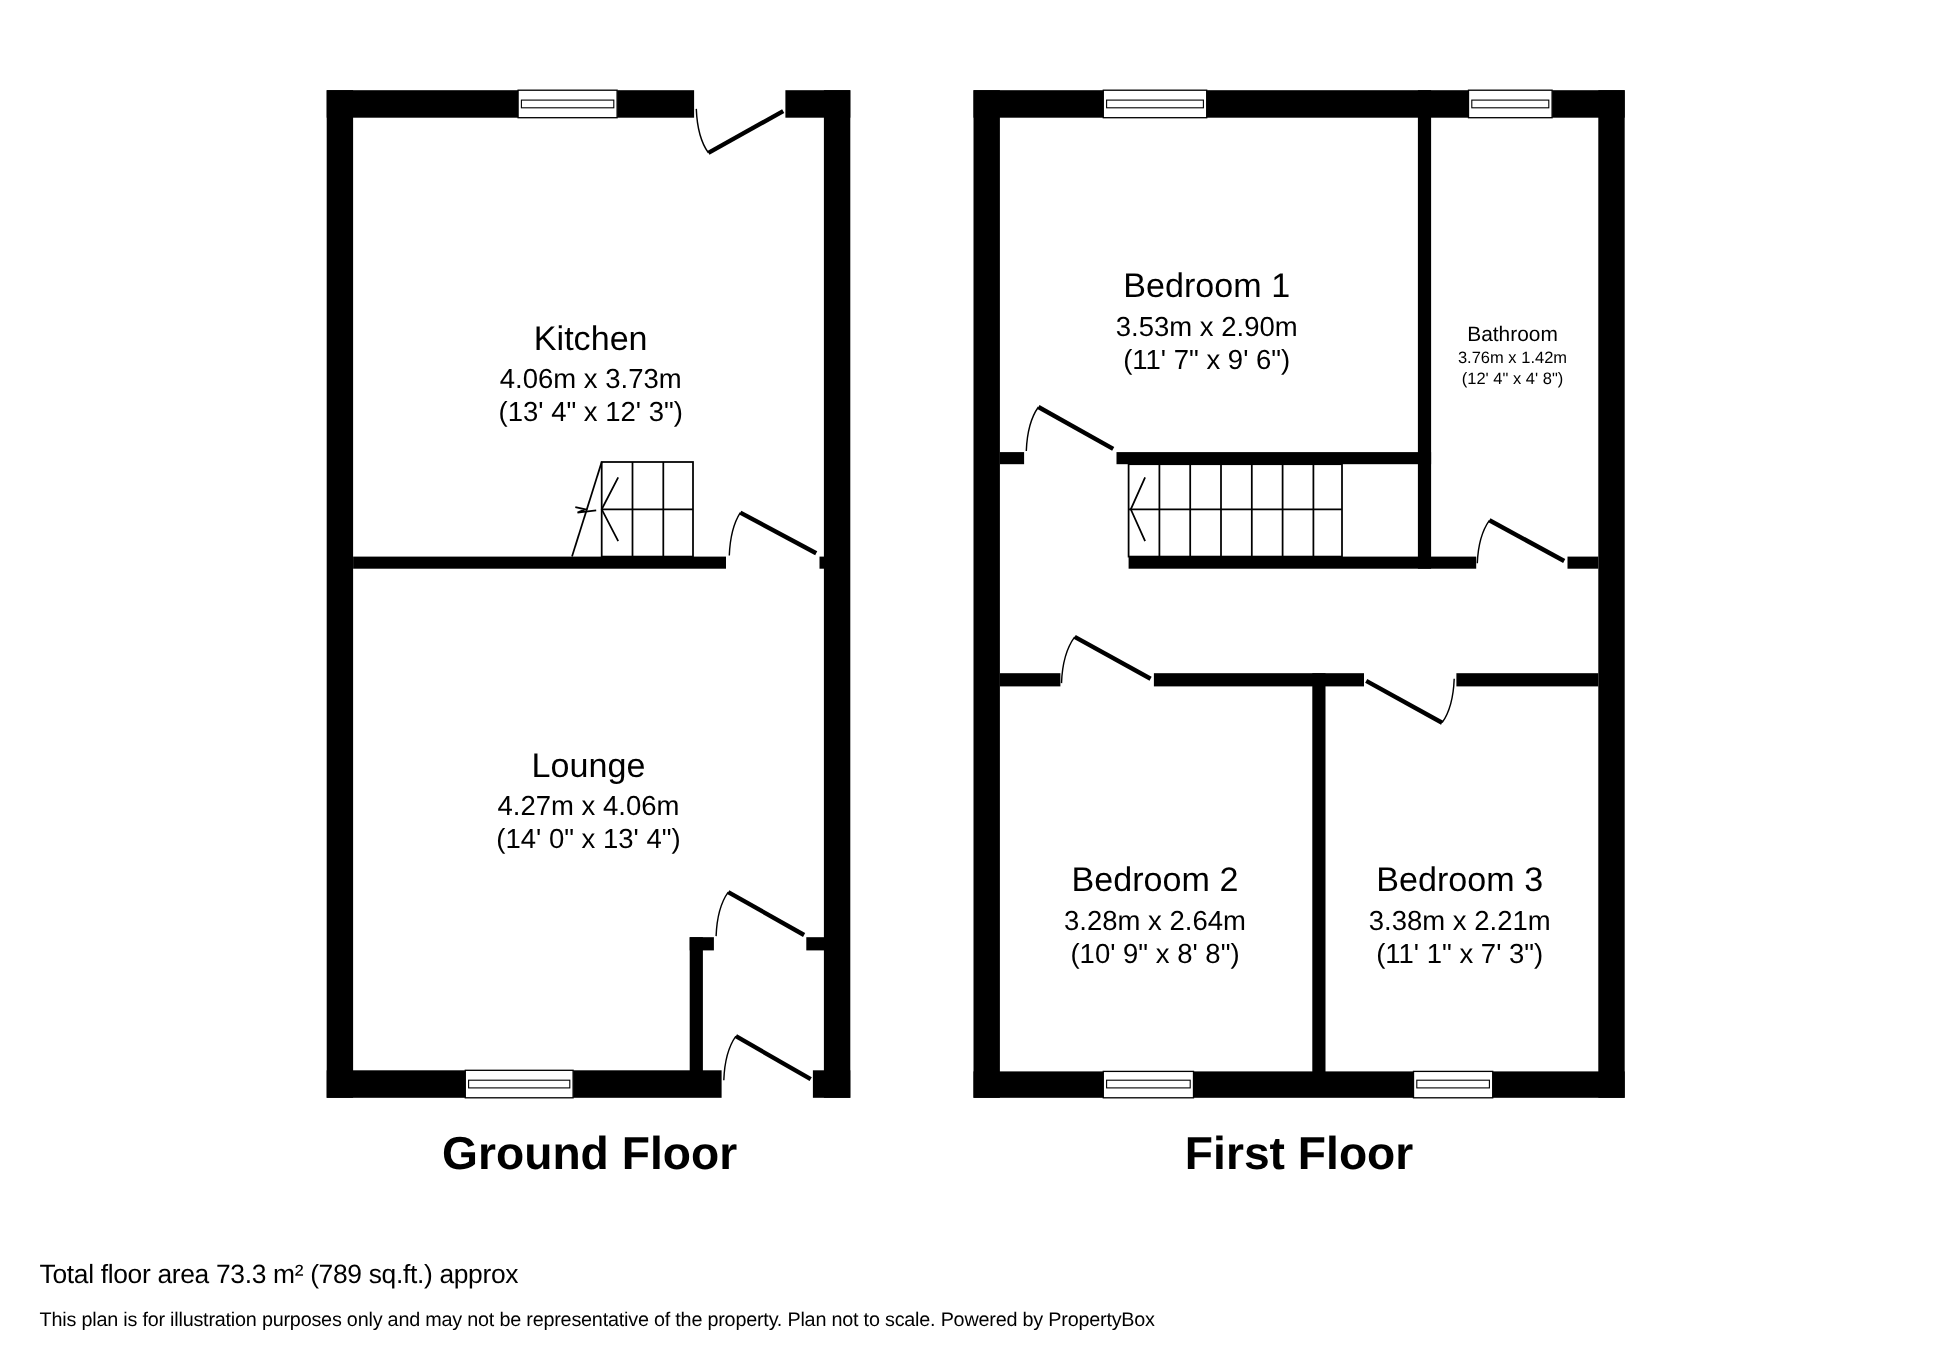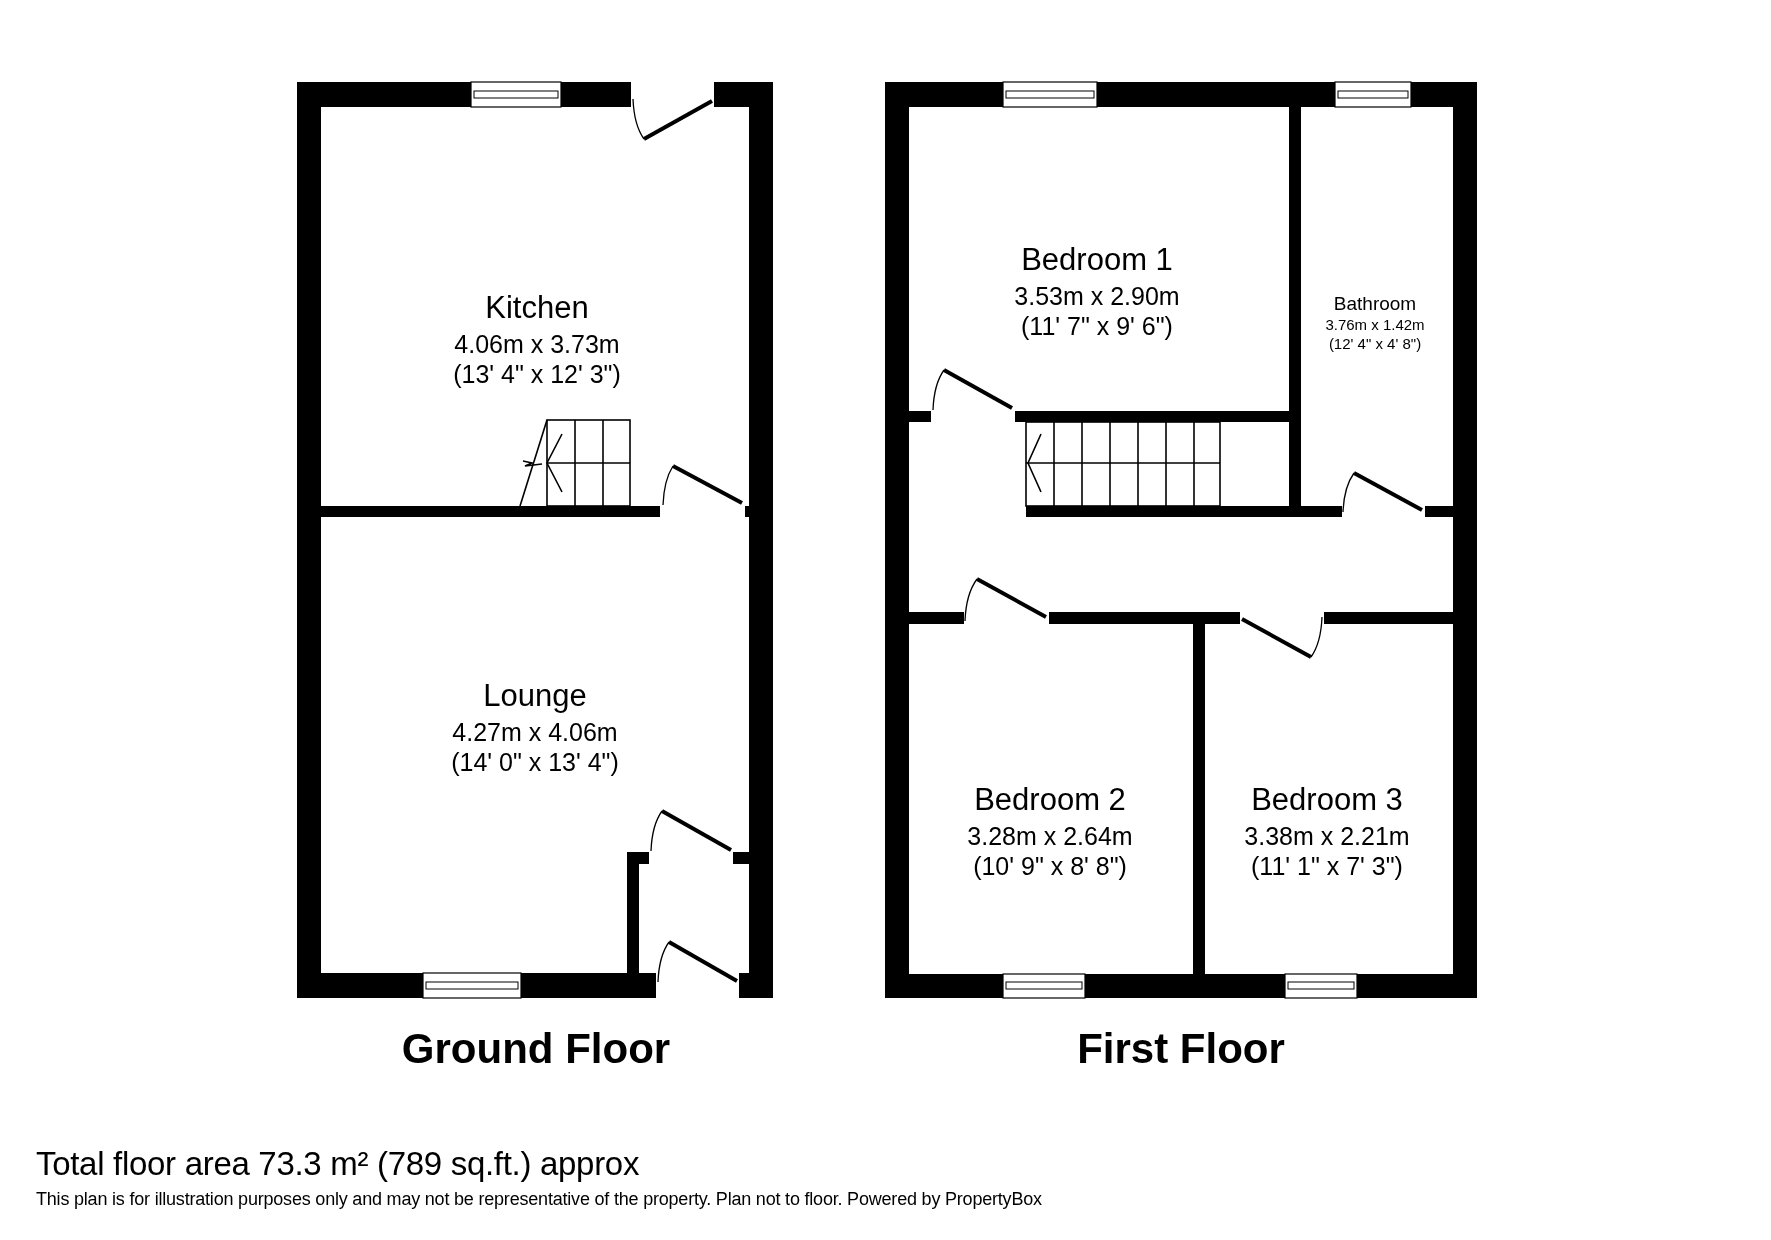--- a/index.html
+++ b/index.html
@@ -9,21 +9,21 @@
   .win-frame { fill: #ffffff; stroke: #000; stroke-width: 1.2; }
   .win-pane { fill: #ffffff; stroke: #000; stroke-width: 1; }
   .door-leaf { stroke: #000; stroke-width: 4; fill: none; }
   .door-arc { stroke: #000; stroke-width: 1.3; fill: none; }
   .stair { stroke: #000; stroke-width: 1.6; fill: none; }
   .room-name { font-family: "Liberation Sans", sans-serif; font-size: 31px; fill: #000; text-anchor: middle; }
   .room-dim { font-family: "Liberation Sans", sans-serif; font-size: 25px; fill: #000; text-anchor: middle; }
   .room-name-sm { font-family: "Liberation Sans", sans-serif; font-size: 19px; fill: #000; text-anchor: middle; }
   .room-dim-sm { font-family: "Liberation Sans", sans-serif; font-size: 15px; fill: #000; text-anchor: middle; }
   .floor-title { font-family: "Liberation Sans", sans-serif; font-weight: bold; font-size: 42px; fill: #000; text-anchor: middle; }
-  .footer-area { position: absolute; left: 36px; top: 1145px; font-size: 33px; white-space: nowrap; letter-spacing: -0.3px; }
+  .footer-area { position: absolute; left: 36px; top: 1145px; font-size: 24px; white-space: nowrap; letter-spacing: -0.3px; }
   .footer-disclaimer { position: absolute; left: 36px; top: 1189px; font-size: 18px; white-space: nowrap; letter-spacing: -0.2px; }
 </style>
 </head>
 <body>
 
 <svg id="plan" width="1771" height="1240" viewBox="0 0 1771 1240">
 
   <g>
 
     <rect class="wall" x="297" y="82" width="174" height="25"></rect>
@@ -174,13 +174,13 @@
 
     <text class="room-name" x="1327" y="810">Bedroom 3</text>
     <text class="room-dim" x="1327" y="845">3.38m x 2.21m</text>
     <text class="room-dim" x="1327" y="875">(11' 1" x 7' 3")</text>
 
     <text class="floor-title" x="1181" y="1063">First Floor</text>
   </g>
 </svg>
 
 <div class="footer-area">Total floor area 73.3 m² (789 sq.ft.) approx</div>
-<div class="footer-disclaimer">This plan is for illustration purposes only and may not be representative of the property. Plan not to floor. Powered by PropertyBox</div>
+<div class="footer-disclaimer">This plan is for illustration purposes only and may not be representative of the property. Plan not to scale. Powered by PropertyBox</div>
 
 </body></html>

